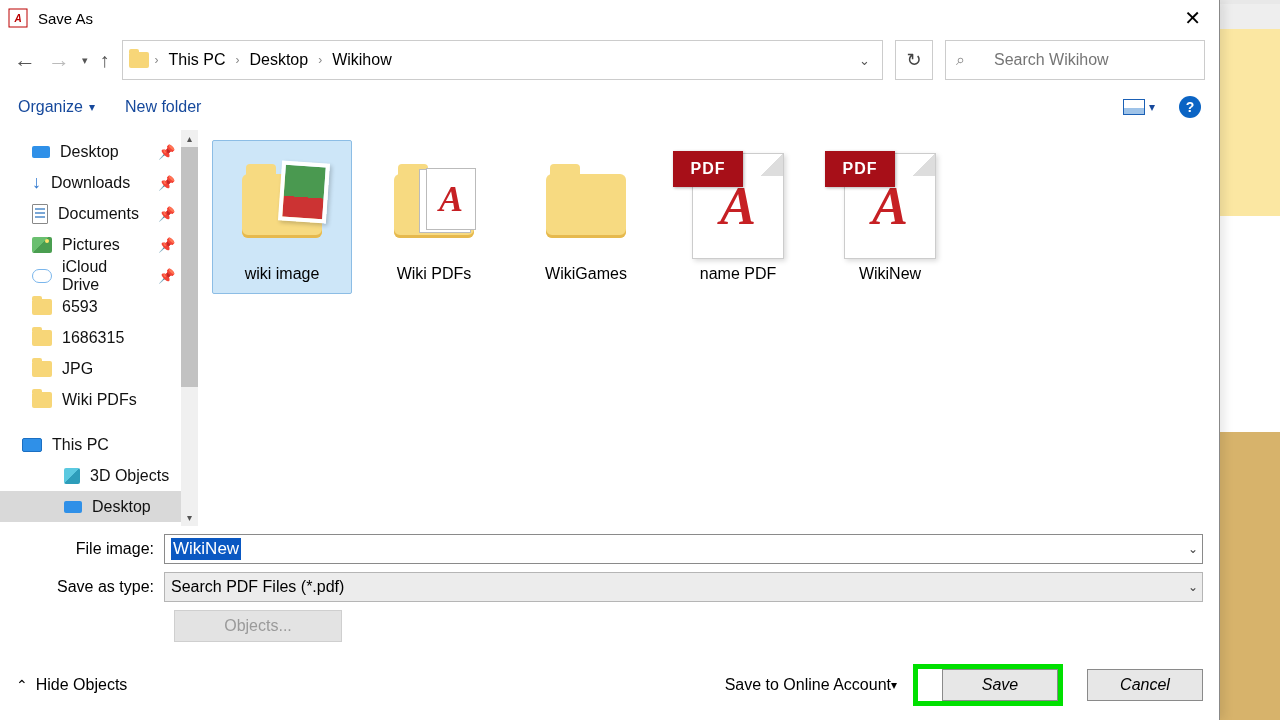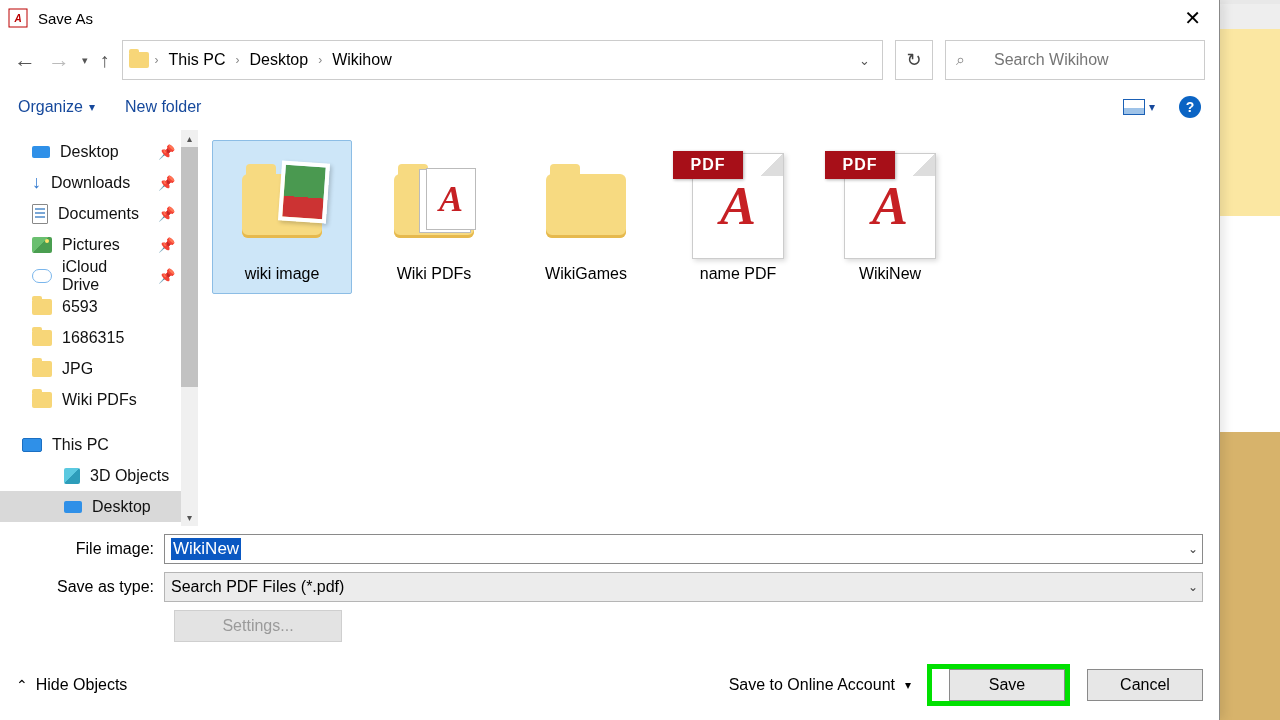--- a/index.html
+++ b/index.html
@@ -65,37 +65,37 @@
 
   .bigfolder { width:80px; height:64px; background:#f7da81; border-radius:6px; position:relative; box-shadow:inset 0 -3px 0 #e6b94e; }
   .bigfolder::before { content:""; position:absolute; top:-10px; left:4px; width:30px; height:14px; background:#f7da81; border-radius:4px 4px 0 0; }
   .bigfolder.images .paper { position:absolute; right:-6px; top:-12px; width:48px; height:60px; background:linear-gradient(#4a9950 60%, #c33 60%); border:4px solid #fff; box-shadow:2px 2px 4px rgba(0,0,0,.2); transform:rotate(4deg); }
   .bigfolder.pdfs .paper { position:absolute; right:-2px; top:-6px; width:50px; height:62px; background:#fff; border:1px solid #bbb; box-shadow:-6px 2px 0 #fff, -6px 2px 0 1px #bbb; display:flex; align-items:center; justify-content:center; }
   .aswirl { font-family:Georgia,serif; font-size:36px; font-weight:bold; color:#c62024; font-style:italic; }
 
   .pdfpage { width:110px; height:110px; position:relative; display:flex; align-items:center; justify-content:center; }
   .pdfpage .page { width:92px; height:106px; background:#fff; border:1px solid #ccc; box-shadow:2px 2px 5px rgba(0,0,0,.15); position:relative; display:flex; align-items:center; justify-content:center; }
   .pdfpage .page::after { content:""; position:absolute; right:0; top:0; width:22px; height:22px; background:linear-gradient(135deg, transparent 49%, #ddd 50%); }
-  .pdfpage .badge { position:absolute; left:-10px; top:0; width:70px; height:28px; background:#a70f18; color:#fff; font-weight:bold; font-size:16px; display:flex; align-items:center; justify-content:center; box-shadow:1px 1px 3px rgba(0,0,0,.3); letter-spacing:1px; }
+  .pdfpage .badge { position:absolute; left:-10px; top:0; width:70px; height:36px; background:#a70f18; color:#fff; font-weight:bold; font-size:16px; display:flex; align-items:center; justify-content:center; box-shadow:1px 1px 3px rgba(0,0,0,.3); letter-spacing:1px; }
   .pdfpage .aswirl { font-size:54px; }
 
   .bottom { padding:8px 16px 14px 16px; font-size:16px; }
   .formrow { display:flex; align-items:center; margin-bottom:8px; }
   .formrow label { width:148px; text-align:right; padding-right:10px; color:#000; }
   .combo { flex:1; height:30px; border:1px solid #8a8a8a; display:flex; align-items:center; padding:0 6px; background:#fff; position:relative; }
   .combo.type { background:#ececec; border-color:#b5b5b5; }
   .combo .sel { background:#0a58c2; color:#fff; padding:1px 2px; font-size:17px; }
   .combo .dd { position:absolute; right:4px; top:50%; transform:translateY(-50%); font-size:12px; color:#444; }
   .settingsbtn { margin-left:158px; margin-top:6px; width:168px; height:32px; background:#e3e3e3; border:1px solid #cfcfcf; color:#9a9a9a; display:flex; align-items:center; justify-content:center; font-size:16px; }
 
   .footer { display:flex; align-items:center; padding:8px 16px 14px 16px; font-size:16px; }
   .footer .hide { display:flex; align-items:center; gap:8px; color:#000; }
   .footer .spacer { flex:1; }
-  .footer .online { display:flex; align-items:center; gap:10px; margin-right:16px; color:#000; }
-  .footer .btn { width:116px; height:32px; border:1px solid #8a8a8a; background:#e7e7e7; display:flex; align-items:center; justify-content:center; margin-left:17px; font-size:16px; }
+  .footer .online { display:flex; align-items:center; gap:0; margin-right:16px; color:#000; }
+  .footer .btn { width:116px; height:32px; border:1px solid #8a8a8a; background:#e7e7e7; display:flex; align-items:center; justify-content:center; margin-left:24px; font-size:16px;font-style:italic; }
   .footer .btn.save { background:#e7e7e7; }
   .savewrap { border:5px solid #00e000; padding:0; }
   .caret { font-size:12px; }
 </style>
 </head>
 <body>
 
 <div class="bgstrip"></div>
 <div class="bgtop"></div>
 
@@ -272,21 +272,21 @@
         <span class="dd">⌄</span>
       </div>
     </div>
     <div class="formrow">
       <label>Save as type:</label>
       <div class="combo type">
         <span>Search PDF Files (*.pdf)</span>
         <span class="dd">⌄</span>
       </div>
     </div>
-    <div class="settingsbtn">Settings...</div>
+    <div class="settingsbtn">Objects...</div>
   </div>
 
   <div class="footer">
     <div class="hide">
       <span style="font-size:14px;">⌃</span>
       <span>Hide Objects</span>
     </div>
     <div class="spacer"></div>
     <div class="online">
       <span>Save to Online Account</span>

